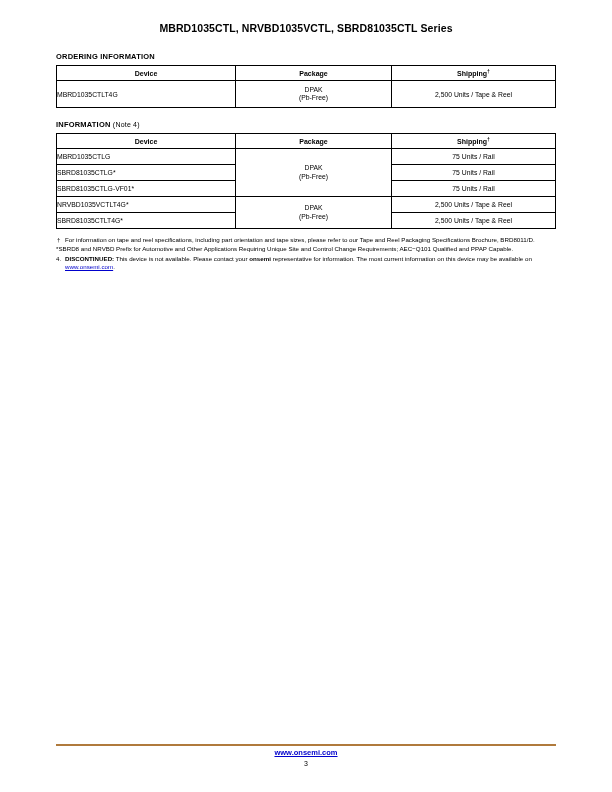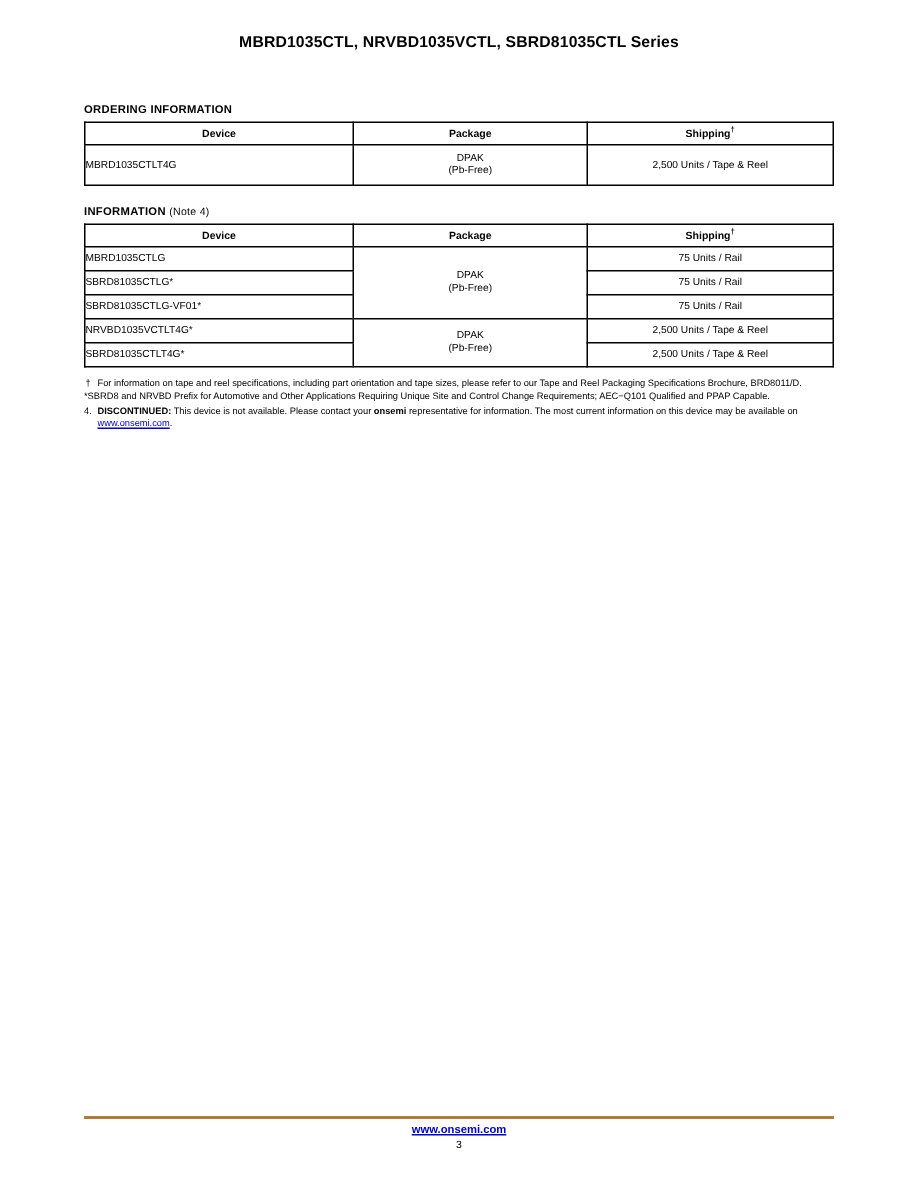--- a/index.html
+++ b/index.html
@@ -25,21 +25,21 @@
     top: 22px;
     left: 0;
     width: 612px;
     text-align: center;
     font-size: 10.5px;
     font-weight: bold;
     letter-spacing: 0.1px;
   }
   .content {
     position: absolute;
-    top: 68px;
+    top: 52px;
     left: 56px;
     width: 500px;
   }
   .section-heading {
     font-size: 7.5px;
     font-weight: bold;
     letter-spacing: 0.2px;
     margin-bottom: 4px;
   }
   .section-heading .note {

